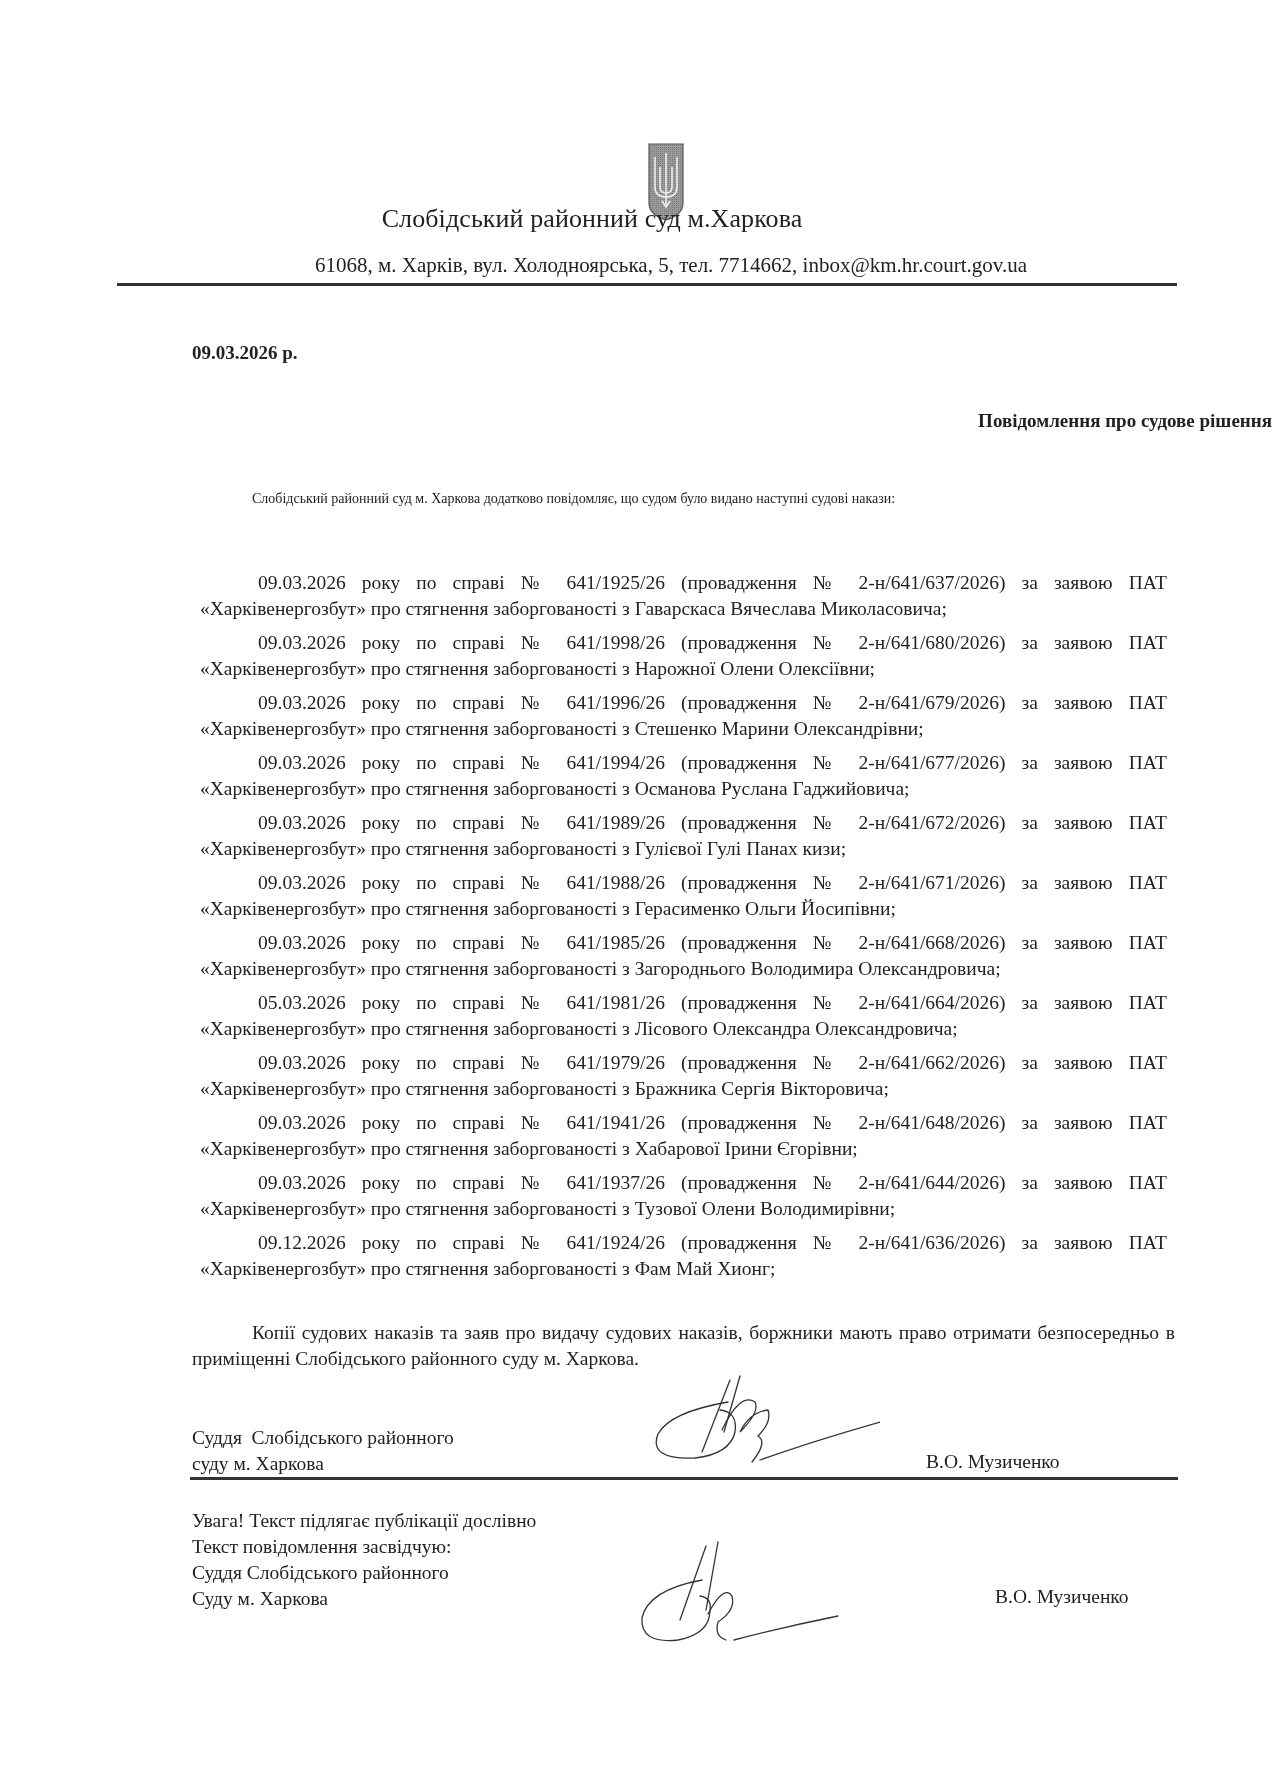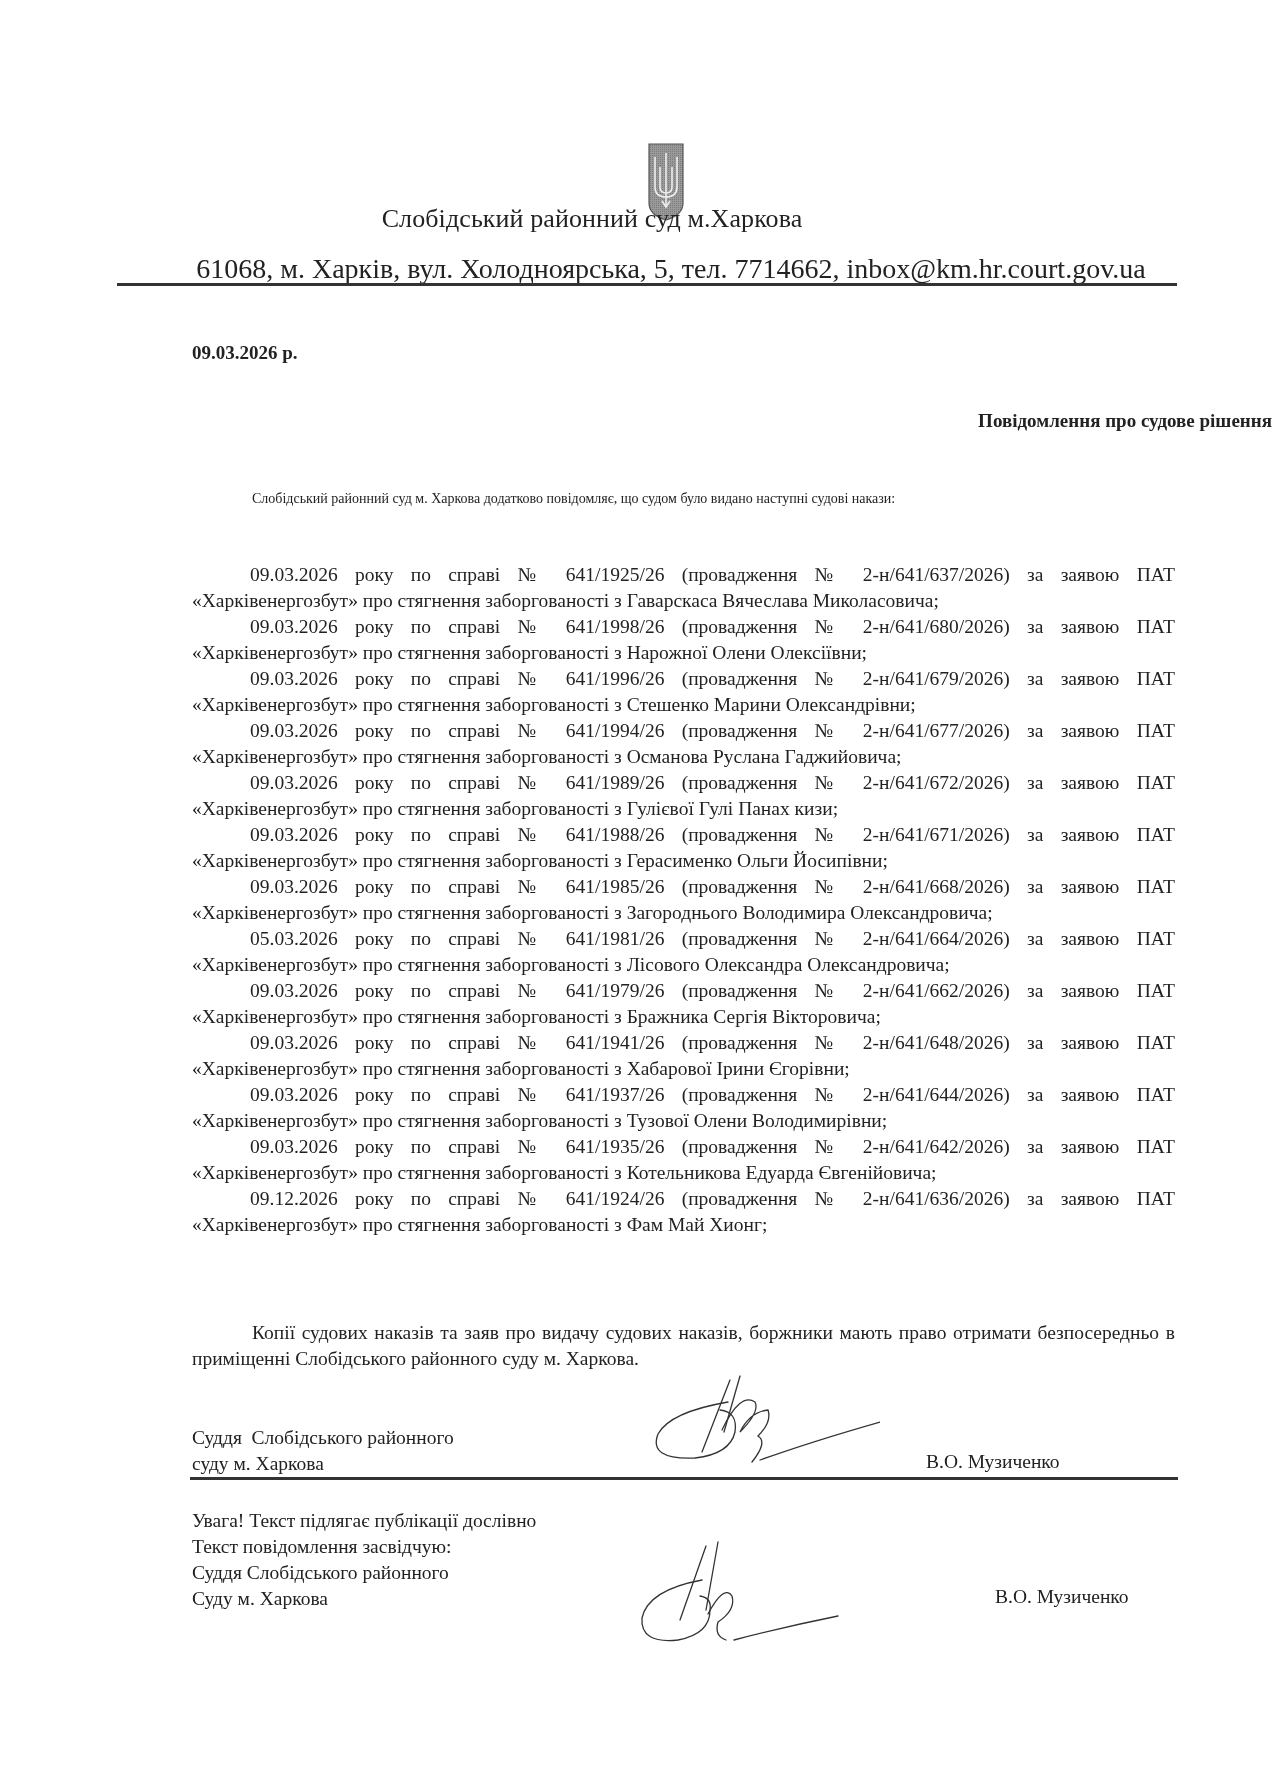--- a/index.html
+++ b/index.html
@@ -10,31 +10,31 @@
     }
     .abs { position: absolute; }
     .emblem { left: 648px; top: 143px; width: 36px; height: 78px; }
     .court-name {
       left: 0; width: 1140px; top: 204px; text-align: center;
       font-size: 26px; font-weight: normal; letter-spacing: 0.1px;
       padding-left: 44px; box-sizing: border-box;
     }
     .court-address {
       left: 0; width: 1272px; top: 253px; text-align: center;
-      font-size: 28px; padding-left: 70px; box-sizing: border-box;
+      font-size: 21px; padding-left: 70px; box-sizing: border-box;
     }
     .rule-top { left: 117px; top: 283px; width: 1060px; height: 3px; background: #333; }
     .date { left: 192px; top: 342px; font-size: 19px; font-weight: bold; }
     .title { left: 0; width: 1272px; top: 410px; text-align: right; font-weight: bold; font-size: 19px; padding-left: 20px; box-sizing: border-box; }
     .intro {
       left: 192px; width: 983px; top: 486px; font-size: 14px; line-height: 26px;
       text-align: justify; text-indent: 60px;
     }
     .orders { left: 192px; width: 983px; top: 562px; font-size: 19.5px; line-height: 26px; }
-    .order { text-align: justify; text-indent: 58px; margin: 0; }
+    .order { text-align: justify; text-indent: 58px; margin: 8px; }
     .closing {
       left: 192px; width: 983px; top: 1320px; font-size: 19.5px; line-height: 26px;
       text-align: justify; text-indent: 60px;
     }
     .sig1-left { left: 192px; top: 1425px; font-size: 19.5px; line-height: 26px; }
     .sig1-right { left: 926px; top: 1451px; font-size: 19.5px; }
     .rule-bottom { left: 190px; top: 1477px; width: 988px; height: 3px; background: #333; }
     .note { left: 192px; top: 1508px; font-size: 19.5px; line-height: 26px; }
     .sig2-right { left: 995px; top: 1586px; font-size: 19.5px; }
     .signature { pointer-events: none; }
@@ -74,21 +74,20 @@
   <p class="order">09.03.2026 року по справі № 641/1998/26 (провадження № 2-н/641/680/2026) за заявою ПАТ «Харківенергозбут» про стягнення заборгованості з Нарожної Олени Олексіївни;</p>
   <p class="order">09.03.2026 року по справі № 641/1996/26 (провадження № 2-н/641/679/2026) за заявою ПАТ «Харківенергозбут» про стягнення заборгованості з Стешенко Марини Олександрівни;</p>
   <p class="order">09.03.2026 року по справі № 641/1994/26 (провадження № 2-н/641/677/2026) за заявою ПАТ «Харківенергозбут» про стягнення заборгованості з Османова Руслана Гаджийовича;</p>
   <p class="order">09.03.2026 року по справі № 641/1989/26 (провадження № 2-н/641/672/2026) за заявою ПАТ «Харківенергозбут» про стягнення заборгованості з Гулієвої Гулі Панах кизи;</p>
   <p class="order">09.03.2026 року по справі № 641/1988/26 (провадження № 2-н/641/671/2026) за заявою ПАТ «Харківенергозбут» про стягнення заборгованості з Герасименко Ольги Йосипівни;</p>
   <p class="order">09.03.2026 року по справі № 641/1985/26 (провадження № 2-н/641/668/2026) за заявою ПАТ «Харківенергозбут» про стягнення заборгованості з Загороднього Володимира Олександровича;</p>
   <p class="order">05.03.2026 року по справі № 641/1981/26 (провадження № 2-н/641/664/2026) за заявою ПАТ «Харківенергозбут» про стягнення заборгованості з Лісового Олександра Олександровича;</p>
   <p class="order">09.03.2026 року по справі № 641/1979/26 (провадження № 2-н/641/662/2026) за заявою ПАТ «Харківенергозбут» про стягнення заборгованості з Бражника Сергія Вікторовича;</p>
   <p class="order">09.03.2026 року по справі № 641/1941/26 (провадження № 2-н/641/648/2026) за заявою ПАТ «Харківенергозбут» про стягнення заборгованості з Хабарової Ірини Єгорівни;</p>
   <p class="order">09.03.2026 року по справі № 641/1937/26 (провадження № 2-н/641/644/2026) за заявою ПАТ «Харківенергозбут» про стягнення заборгованості з Тузової Олени Володимирівни;</p>
-  <p class="order">09.03.2026 року по справі № 641/1935/26 (провадження № 2-н/641/642/2026) за заявою ПАТ «Харківенергозбут» про стягнення заборгованості з Котельникова Едуарда Євгенійовича;</p>
   <p class="order">09.12.2026 року по справі № 641/1924/26 (провадження № 2-н/641/636/2026) за заявою ПАТ «Харківенергозбут» про стягнення заборгованості з Фам Май Хионг;</p>
 </div>
 
 <div class="abs closing">Копії судових наказів та заяв про видачу судових наказів, боржники мають право отримати безпосередньо в приміщенні Слобідського районного суду м. Харкова.</div>
 
 <div class="abs sig1-left">
   <div style="white-space:pre;">Суддя  Слобідського районного</div>
   <div>суду м. Харкова</div>
 </div>
 <div class="abs signature" style="left:640px; top:1372px; width:240px; height:100px;">

